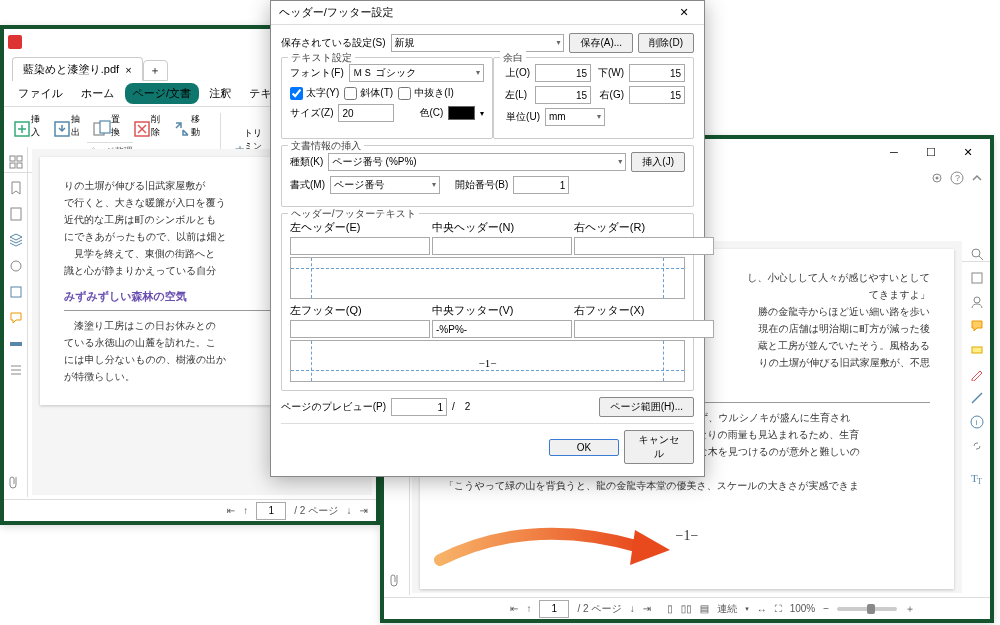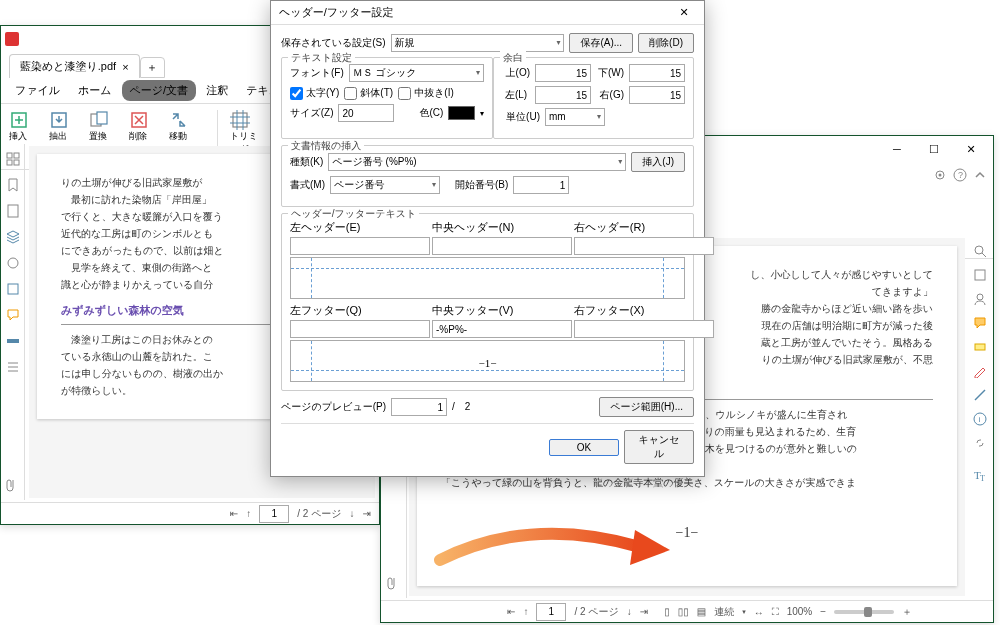--- a/index.html
+++ b/index.html
@@ -1,32 +1,32 @@
 <!DOCTYPE html>
 <html><head>
 <meta charset="utf-8">
 <style>
 * { box-sizing: border-box; margin: 0; padding: 0; }
 body { font-family: "Meiryo", "Yu Gothic", sans-serif; font-size: 11px; background: #fff; position: relative; width: 1000px; height: 625px; overflow: hidden; }
-.win { position: absolute; background: #fff; border: 1px solid #14532d; box-shadow: 0 2px 8px rgba(0,0,0,.15); }
+.win { position: absolute; background: #fff; border: 4px solid #14532d; box-shadow: 0 2px 8px rgba(0,0,0,.15); }
 .win1 { left: 0; top: 25px; width: 380px; height: 500px; }
 .win2 { left: 380px; top: 135px; width: 614px; height: 488px; }
 .titlebar { height: 26px; display: flex; align-items: center; padding: 0 4px; font-size: 11px; }
 .wincontrols { margin-left: auto; display: flex; gap: 1px; }
 .winbtn { width: 36px; height: 24px; display: flex; align-items: center; justify-content: center; cursor: pointer; }
 .tabs { display: flex; padding: 0 8px; height: 26px; align-items: flex-end; }
 .tab { padding: 4px 10px; border-top-left-radius: 4px; border-top-right-radius: 4px; font-size: 11px; display: flex; align-items: center; gap: 6px; background: #e8e8e8; }
 .tab.active { background: #fff; border: 1px solid #ccc; border-bottom: none; }
 .menubar { display: flex; padding: 2px 6px; font-size: 11px; gap: 2px; border-bottom: 1px solid #ddd; }
 .menuitem { padding: 3px 8px; cursor: pointer; border-radius: 3px; }
-.menuitem.active { background: #737373; border-radius: 8px; }
+.menuitem.active { background: #0f766e; border-radius: 8px; }
 .ribbon { display: flex; padding: 6px 8px; gap: 12px; border-bottom: 1px solid #ddd; height: 66px; }
 .rgroup { display: flex; flex-direction: column; align-items: center; }
 .rbtns { display: flex; gap: 4px; }
-.rbtn { display: flex; flex-direction: column; align-items: flex-start; width: 36px; cursor: pointer; font-size: 9px; }
+.rbtn { display: flex; align-items: flex-end; width: 36px; cursor: pointer; font-size: 9px; }
 .rbtn svg { width: 20px; height: 20px; }
 .rlabel { font-size: 9px; color: #666; margin-top: 3px; border-top: 1px solid #ddd; padding-top: 2px; }
 .textbtns { display: flex; flex-direction: column; font-size: 9px; gap: 2px; }
 .textbtn { cursor: pointer; padding: 1px 3px; white-space: nowrap; }
 .sidebar { position: absolute; left: 0; top: 118px; width: 24px; bottom: 24px; border-right: 1px solid #ddd; display: flex; flex-direction: column; gap: 12px; padding-top: 8px; align-items: center; }
 .sidebar svg { width: 14px; height: 14px; cursor: pointer; }
 .doc { position: absolute; left: 28px; top: 120px; right: 4px; bottom: 26px; overflow: hidden; background: #f5f5f5; padding: 8px; }
 .page { background: #fff; box-shadow: 0 1px 3px rgba(0,0,0,.2); padding: 20px 24px; font-size: 10px; line-height: 1.7; color: #333; }
 .statusbar { position: absolute; bottom: 0; left: 0; right: 0; height: 22px; display: flex; align-items: center; padding: 0 8px; gap: 8px; font-size: 10px; color: #555; border-top: 1px solid #ddd; }
 .dialog { position: absolute; left: 270px; top: 0; width: 435px; background: #fff; border: 1px solid #888; box-shadow: 0 4px 20px rgba(0,0,0,.3); z-index: 100; }
@@ -170,21 +170,20 @@
     <svg>
         <path d="M2 3h10M2 7h10M2 11h10" stroke="#888"></path>
       </svg>
     <svg style="margin-top:auto;margin-bottom:8px">
         <path d="M7 2v8a3 3 0 0 1-6 0V4a2 2 0 0 1 4 0v5" fill="none" stroke="#888"></path>
       </svg>
   </div>
   <div class="doc">
     <div class="page">
         <div>りの土塀が伸びる旧武家屋敷が</div>
-        <div>　最初に訪れた染物店「岸田屋」</div>
         <div>で行くと、大きな暖簾が入口を覆う</div>
         <div>近代的な工房は町のシンボルとも</div>
         <div>にできあがったもので、以前は畑と</div>
         <div>　見学を終えて、東側の街路へと</div>
         <div>識と心が静まりかえっている自分</div>
       <div class="purple">みずみずしい森林の空気</div>
       <hr style="border:none;border-top:1px solid #999;margin-bottom:6px">
       <div>　漆塗り工房はこの日お休みとの</div>
         <div>ている永徳山の山麓を訪れた。こ</div>
         <div>には申し分ないものの、樹液の出か</div>

